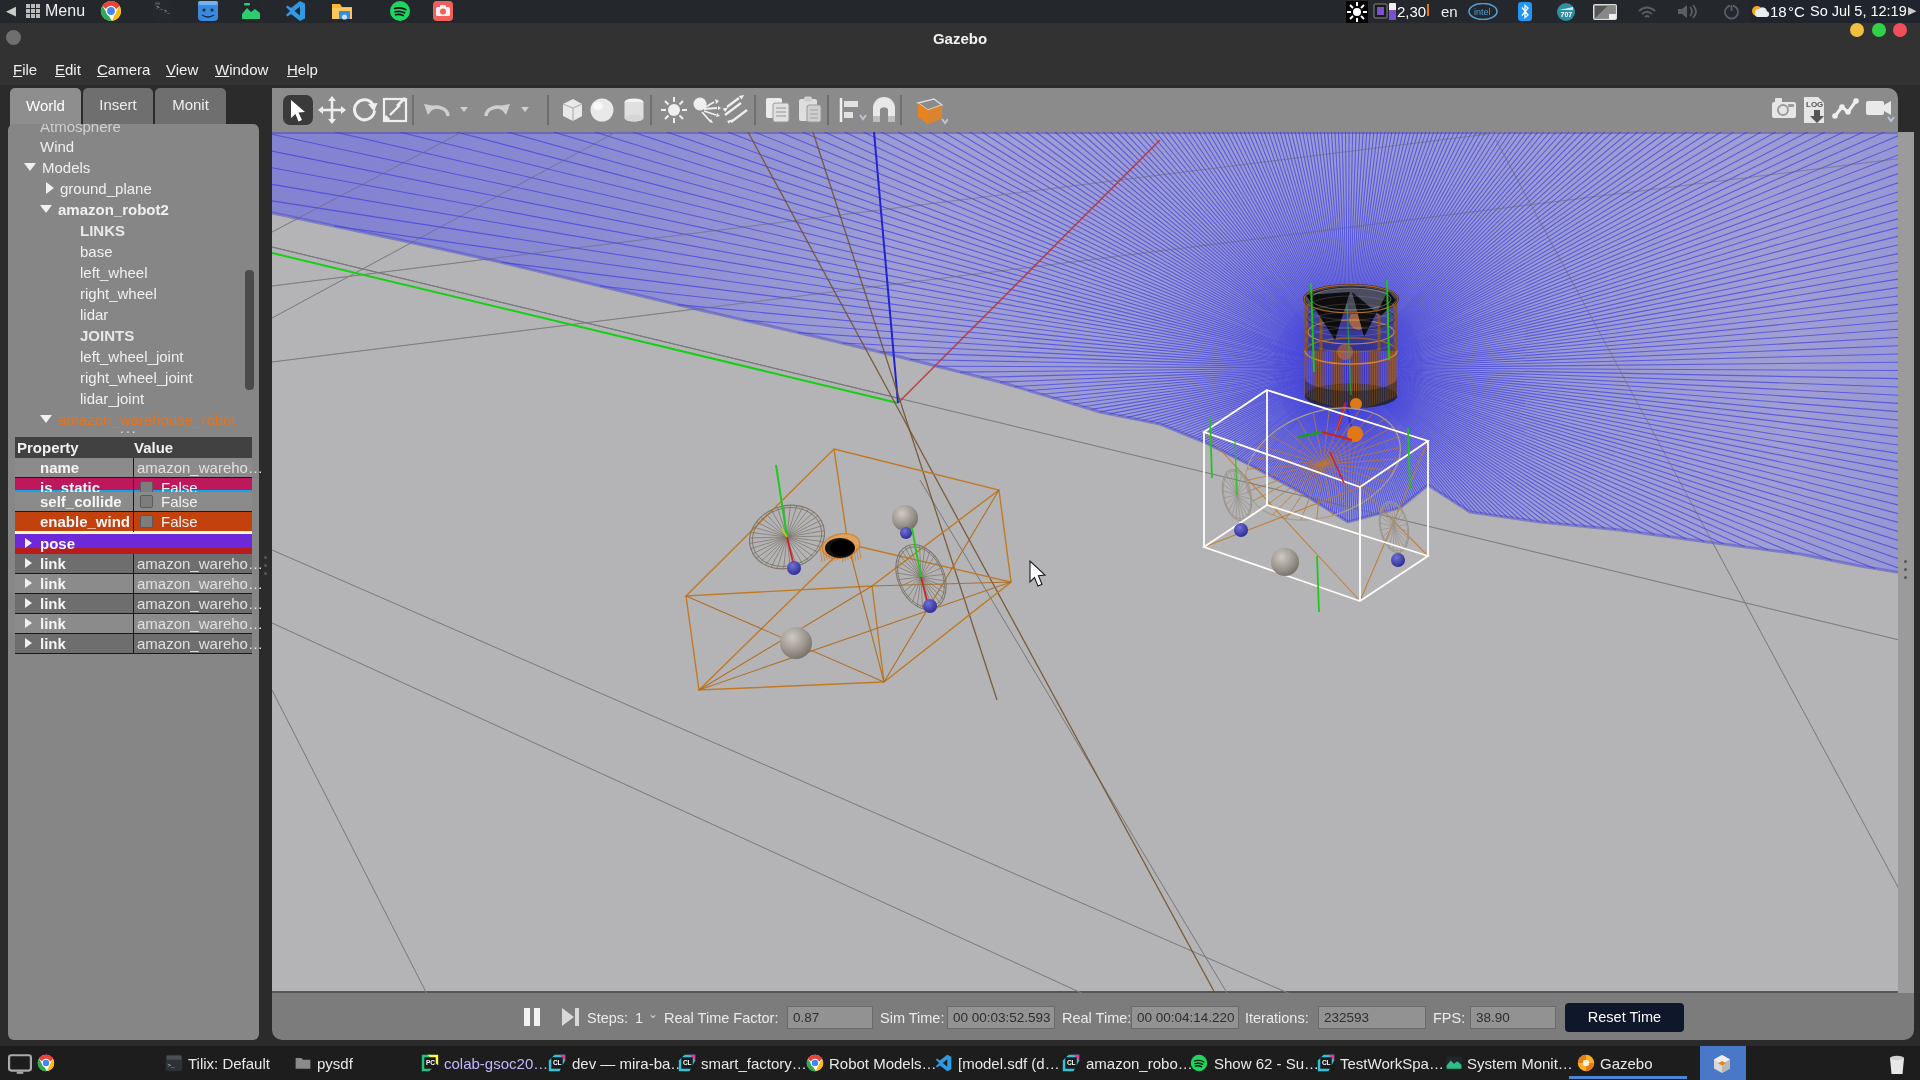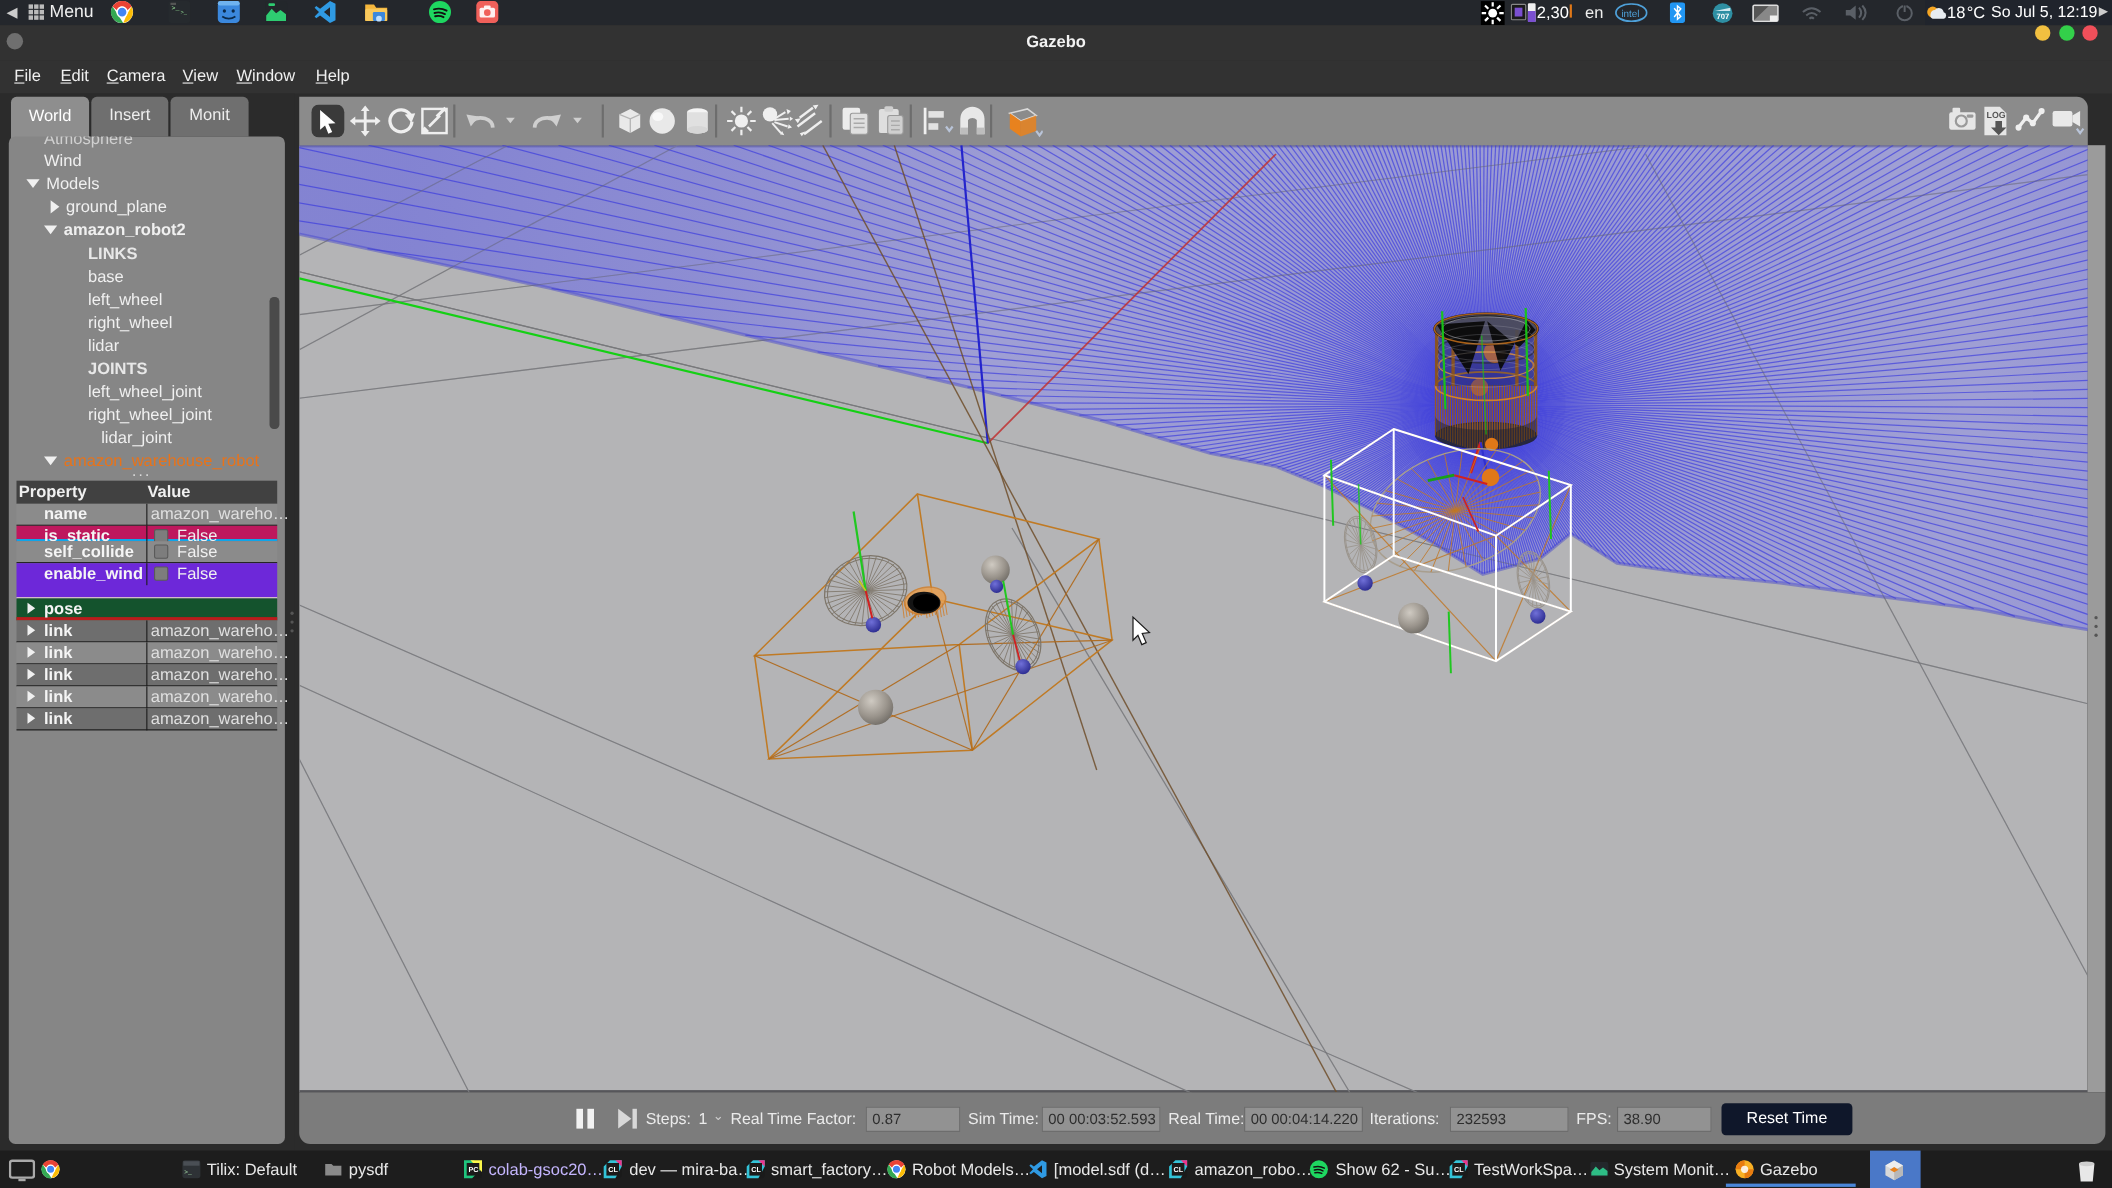--- a/index.html
+++ b/index.html
@@ -155,21 +155,21 @@
 <div class="abs" style="left:50px;top:77px;font-size:15px;color:#f0f0f0;font-weight:bold;white-space:nowrap">amazon_robot2</div>
 <div class="abs" style="left:32px;top:81px;width:0;height:0;border-left:6px solid transparent;border-right:6px solid transparent;border-top:8px solid #f0f0f0"></div>
 <div class="abs" style="left:72px;top:98px;font-size:15px;color:#e8e8e8;font-weight:bold;white-space:nowrap">LINKS</div>
 <div class="abs" style="left:72px;top:119px;font-size:15px;color:#f0f0f0;font-weight:normal;white-space:nowrap">base</div>
 <div class="abs" style="left:72px;top:140px;font-size:15px;color:#f0f0f0;font-weight:normal;white-space:nowrap">left_wheel</div>
 <div class="abs" style="left:72px;top:161px;font-size:15px;color:#f0f0f0;font-weight:normal;white-space:nowrap">right_wheel</div>
 <div class="abs" style="left:72px;top:182px;font-size:15px;color:#f0f0f0;font-weight:normal;white-space:nowrap">lidar</div>
 <div class="abs" style="left:72px;top:203px;font-size:15px;color:#e8e8e8;font-weight:bold;white-space:nowrap">JOINTS</div>
 <div class="abs" style="left:72px;top:224px;font-size:15px;color:#f0f0f0;font-weight:normal;white-space:nowrap">left_wheel_joint</div>
 <div class="abs" style="left:72px;top:245px;font-size:15px;color:#f0f0f0;font-weight:normal;white-space:nowrap">right_wheel_joint</div>
-<div class="abs" style="left:84px;top:266px;font-size:15px;color:#f0f0f0;font-weight:normal;white-space:nowrap">lidar_joint</div>
+<div class="abs" style="left:72px;top:266px;font-size:15px;color:#f0f0f0;font-weight:normal;white-space:nowrap">lidar_joint</div>
 <div class="abs" style="left:50px;top:287px;font-size:15px;color:#e8731a;font-weight:normal;white-space:nowrap">amazon_warehouse_robot</div>
 <div class="abs" style="left:32px;top:291px;width:0;height:0;border-left:6px solid transparent;border-right:6px solid transparent;border-top:8px solid #f0f0f0"></div>
 <div class="abs" style="left:237px;top:146px;width:9px;height:120px;background:#4a4a4a;border-radius:4px"></div>
 <div class="abs" style="left:112px;top:296px;color:#ddd;font-size:14px;letter-spacing:2px">...</div>
 </div>
 <div class="abs" style="left:15px;top:437px;width:237px;font-size:15px">
 <div style="height:21px;background:#414141;color:#f0f0f0;font-weight:bold;position:relative">
       <span style="position:absolute;left:2px;top:2px">Property</span>
       <span style="position:absolute;left:119px;top:2px">Value</span>
     </div>
@@ -183,27 +183,27 @@
 <div style="position:absolute;left:125px;top:3px;width:13px;height:13px;background:#7d7d7d;border:1px solid #5a5a5a;border-radius:2px"></div>
 <span style="position:absolute;left:146px;top:1px;color:#f0f0f0">False</span>
 <div style="position:absolute;left:118px;top:0;width:1px;height:20px;background:#1a1a1a"></div>
 </div>
 <div style="height:20px;background:#8b8b8b;border-bottom:1px solid #1a1a1a;position:relative">
 <span style="position:absolute;left:25px;top:1px;color:#f5f5f5;font-weight:bold">self_collide</span>
 <div style="position:absolute;left:125px;top:3px;width:13px;height:13px;background:#7d7d7d;border:1px solid #5a5a5a;border-radius:2px"></div>
 <span style="position:absolute;left:146px;top:1px;color:#f0f0f0">False</span>
 <div style="position:absolute;left:118px;top:0;width:1px;height:20px;background:#1a1a1a"></div>
 </div>
-<div style="height:32px;background:#6d28d9;border-bottom:1px solid #fef9c3;position:relative">
+<div style="height:22px;background:#c2410c;border-bottom:3px solid #fef9c3;position:relative">
 <span style="position:absolute;left:25px;top:1px;color:#f5f5f5;font-weight:bold">enable_wind</span>
 <div style="position:absolute;left:125px;top:3px;width:13px;height:13px;background:#7d7d7d;border:1px solid #5a5a5a;border-radius:2px"></div>
 <span style="position:absolute;left:146px;top:1px;color:#f0f0f0">False</span>
 <div style="position:absolute;left:118px;top:0;width:1px;height:20px;background:#1a1a1a"></div>
 </div>
-<div style="height:20px;background:#14532d;border-bottom:3px solid #b91c1c;position:relative">
+<div style="height:20px;background:#6d28d9;border-bottom:6px solid #b91c1c;position:relative">
 <div style="position:absolute;left:10px;top:4px;width:0;height:0;border-top:5px solid transparent;border-bottom:5px solid transparent;border-left:7px solid #f0f0f0"></div>
 <span style="position:absolute;left:25px;top:1px;color:#f5f5f5;font-weight:bold">pose</span>
 </div>
 <div style="height:20px;background:#6e6e6e;border-bottom:1px solid #1a1a1a;position:relative">
 <div style="position:absolute;left:10px;top:4px;width:0;height:0;border-top:5px solid transparent;border-bottom:5px solid transparent;border-left:7px solid #f0f0f0"></div>
 <span style="position:absolute;left:25px;top:1px;color:#f5f5f5;font-weight:bold">link</span>
 <span style="position:absolute;left:122px;top:1px;color:#e0e0e0">amazon_wareho…</span>
 <div style="position:absolute;left:118px;top:0;width:1px;height:20px;background:#1a1a1a"></div>
 </div>
 <div style="height:20px;background:#8b8b8b;border-bottom:1px solid #1a1a1a;position:relative">

